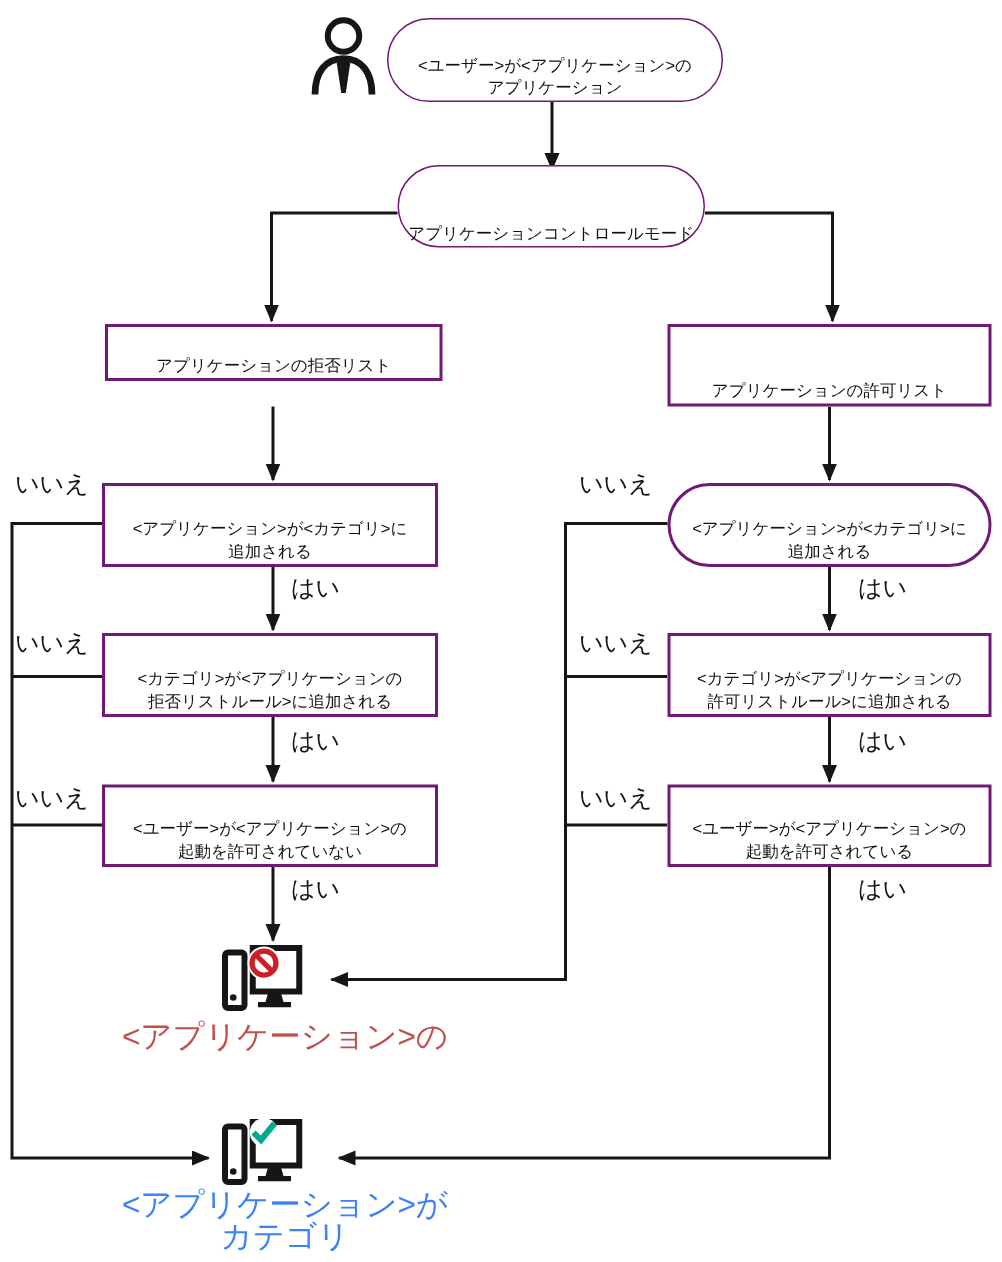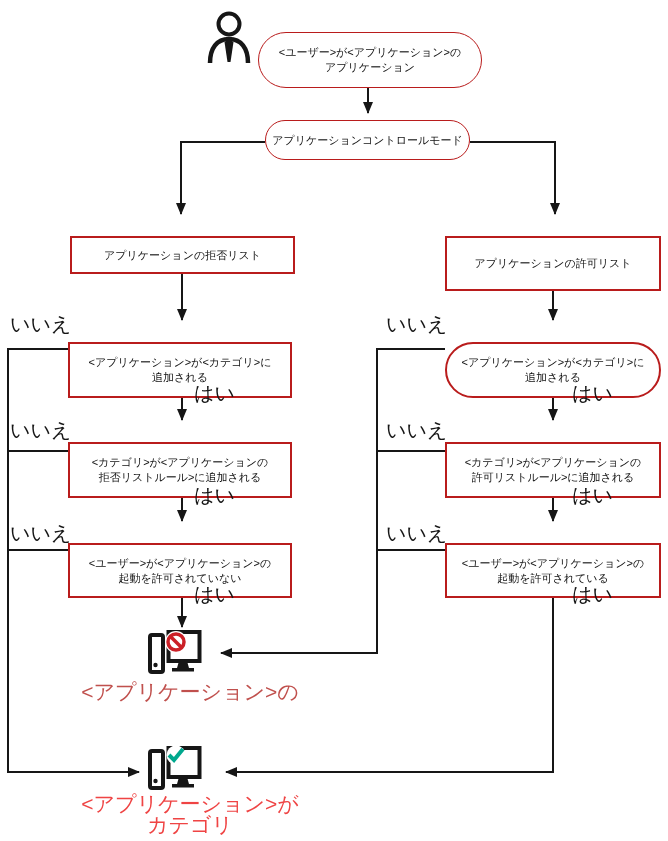--- a/index.html
+++ b/index.html
@@ -2,32 +2,31 @@
 <html><head>
 <meta charset="utf-8">
 <style>
   html,body{margin:0;padding:0;background:#fff;}
   .canvas{
     position:relative;width:668px;height:841px;background:#fff;overflow:hidden;
     font-family:"Liberation Sans","DejaVu Sans",sans-serif;color:#111;
   }
   .wires{position:absolute;left:0;top:0;width:668px;height:841px;}
   .node{
-    position:absolute;display:flex;flex-direction:column;justify-content:center;align-items:center;
-    background:#fff;border:2px solid #b91c1c;font-size:11px;line-height:15px;text-align:center;
+    position:absolute;display:flex;flex-direction:column;justify-content:flex-end;align-items:center;
+    background:#fff;border:2px solid #701a75;font-size:11px;line-height:15px;text-align:center;
     box-sizing:border-box;
-    margin-top:20px;
   }
   .oval{border-radius:29px;border-width:1.5px;}
-  .lbl{position:absolute;font-size:20px;line-height:18px;color:#161616;}
+  .lbl{position:absolute;font-size:16px;line-height:18px;color:#161616;}
   .outcome{
     position:absolute;width:224px;text-align:center;font-size:21px;line-height:21px;
   }
   .out-blocked{color:#c0504d;}
-  .out-started{color:#ef4444;}
+  .out-started{color:#3b82f6;}
   .icon{position:absolute;}
 </style>
 </head>
 <body>
 
 <div class="canvas">
 
   <svg class="wires" viewBox="0 0 668 841">
     <defs>
       <marker id="arw" markerWidth="13" markerHeight="11" refX="11" refY="5" orient="auto" markerUnits="userSpaceOnUse">
@@ -59,21 +58,21 @@
     <circle cx="23" cy="14" r="10.5" stroke="#161616" stroke-width="4" fill="none"></circle>
     <path d="M4,53 C4,38 11,29 23,29 C35,29 42,38 42,53" stroke="#161616" stroke-width="4.5" fill="none"></path>
     <path d="M23,29 L18.5,32 L21.5,52 L24.5,52 L27.5,32 Z" fill="#161616"></path>
   </svg>
 
   <div class="node oval" style="left:258px;top:12px;width:224px;height:56px;">
     <div>&lt;ユーザー&gt;が&lt;アプリケーション&gt;の</div>
     <div>アプリケーション</div>
   </div>
 
-  <div class="node oval" style="left:265px;top:100px;width:205px;height:40px;">
+  <div class="node oval" style="left:265px;top:110px;width:205px;height:55px;">
     <div>アプリケーションコントロールモード</div>
   </div>
 
   <div class="node" style="left:70px;top:216px;width:225px;height:38px;">
     <div>アプリケーションの拒否リスト</div>
   </div>
 
   <div class="node" style="left:445px;top:216px;width:216px;height:55px;">
     <div>アプリケーションの許可リスト</div>
   </div>

